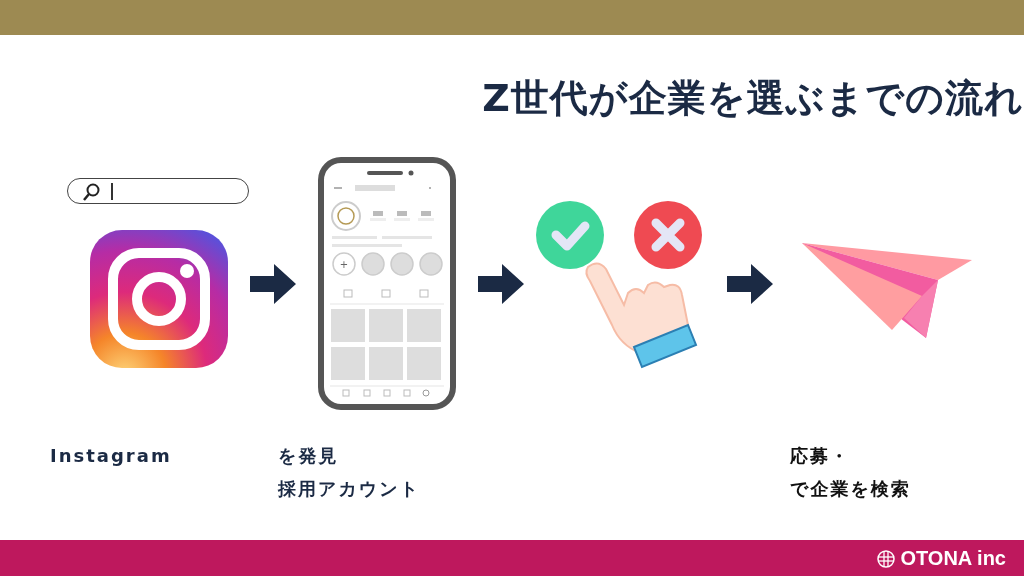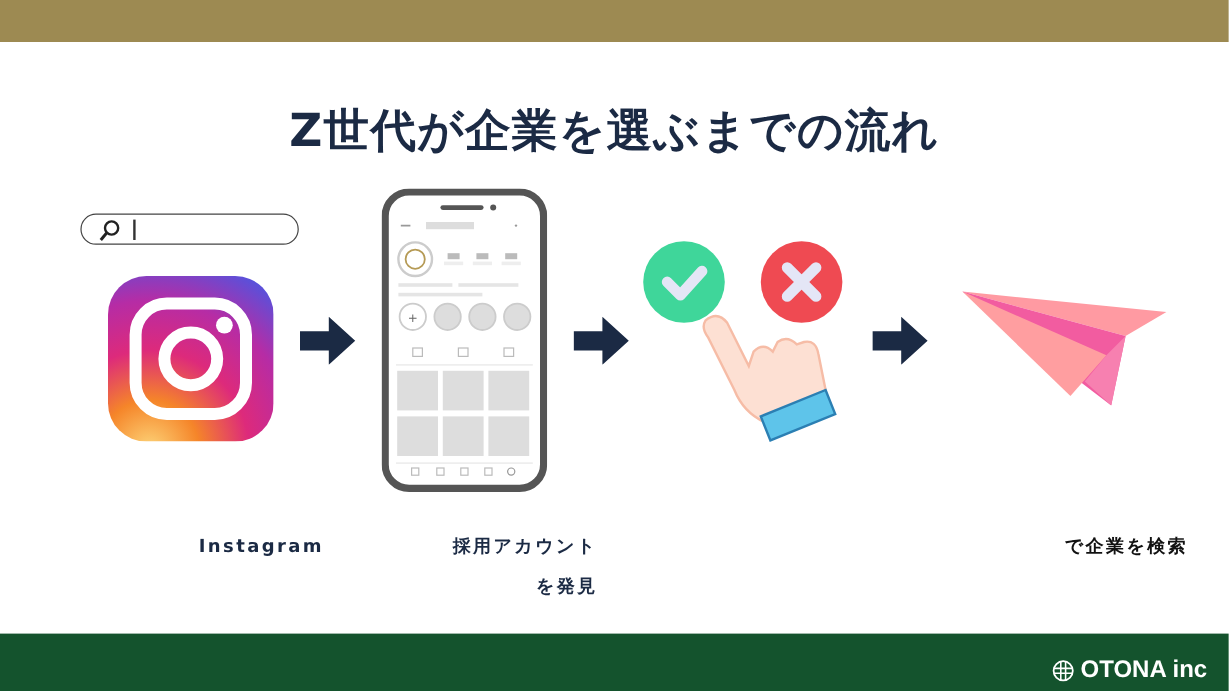--- a/index.html
+++ b/index.html
@@ -1,24 +1,24 @@
 <!DOCTYPE html>
 <html><head>
   <meta charset="utf-8">
   <style>
     html, body { margin:0; padding:0; }
     body { width:1024px; height:576px; background:#ffffff; position:relative; overflow:hidden;
            font-family: "DejaVu Sans", sans-serif; color:#1b2a44; }
     .topbar { position:absolute; left:0; top:0; width:1024px; height:35px; background:#9d8a52; }
-    .bottombar { position:absolute; left:0; bottom:0; width:1024px; height:48px; background:#14532d; }
-    .title { position:absolute; left:0; top:84px; width:1024px; text-align:center;
+    .bottombar { position:absolute; left:0; bottom:0; width:1024px; height:36px; background:#be185d; }
+    .title { position:absolute; left:0; top:73px; width:1024px; text-align:right;
              font-size:38px; font-weight:bold; letter-spacing:1px; color:#1b2a44; }
     .brand { position:absolute; right:18px; bottom:6px; color:#fff; font-size:20px; font-weight:bold;
              display:flex; align-items:center; gap:4px; font-family:"Liberation Sans", sans-serif; }
-    .step-label { position:absolute; text-align:right; font-size:15px; font-weight:bold; line-height:33px;
+    .step-label { position:absolute; text-align:left; font-size:18px; font-weight:bold; line-height:33px;
                   color:#1b2a44; letter-spacing:2px; }
     .arrow { position:absolute; width:48px; height:40px; }
     .search { position:absolute; left:67px; top:178px; width:182px; height:26px; border:1.5px solid #444;
               border-radius:14px; box-sizing:border-box; }
     .search .caret { position:absolute; left:43px; top:4px; width:1.5px; height:17px; background:#333; }
   </style>
 </head>
 <body>
 
 <div class="topbar"></div>
@@ -119,26 +119,27 @@
   <polygon points="2,5 172,22 138,42" fill="#ff9aa2"></polygon>
   <polygon points="2,5 138,42 126,100" fill="#f25ca0"></polygon>
   <polygon points="2,5 122,58 92,92" fill="#ff9ea0"></polygon>
   <polygon points="122,58 138,42 126,100 104,80" fill="#f780b0"></polygon>
 </svg>
 
 <div class="step-label" style="left:50px;top:439px;width:220px;">
   <div>Instagram</div>
 </div>
 <div class="step-label" style="left:278px;top:439px;width:220px;">
+  <div>を発見</div>
   <div>採用アカウント</div>
-  <div>を発見</div>
 </div>
 <div class="step-label" style="left:510px;top:439px;width:260px;">
 </div>
 <div class="step-label" style="left:790px;top:439px;width:200px;color:#111;">
+  <div>応募・</div>
   <div>で企業を検索</div>
 </div>
 
 <div class="bottombar">
   <div class="brand">
     <svg width="20" height="20" viewBox="0 0 20 20">
       <circle cx="10" cy="10" r="8" fill="none" stroke="#fff" stroke-width="1.5"></circle>
       <line x1="2" y1="8" x2="18" y2="8" stroke="#fff" stroke-width="1.3"></line>
       <line x1="2" y1="12" x2="18" y2="12" stroke="#fff" stroke-width="1.3"></line>
       <line x1="8" y1="2" x2="8" y2="18" stroke="#fff" stroke-width="1.3"></line>

